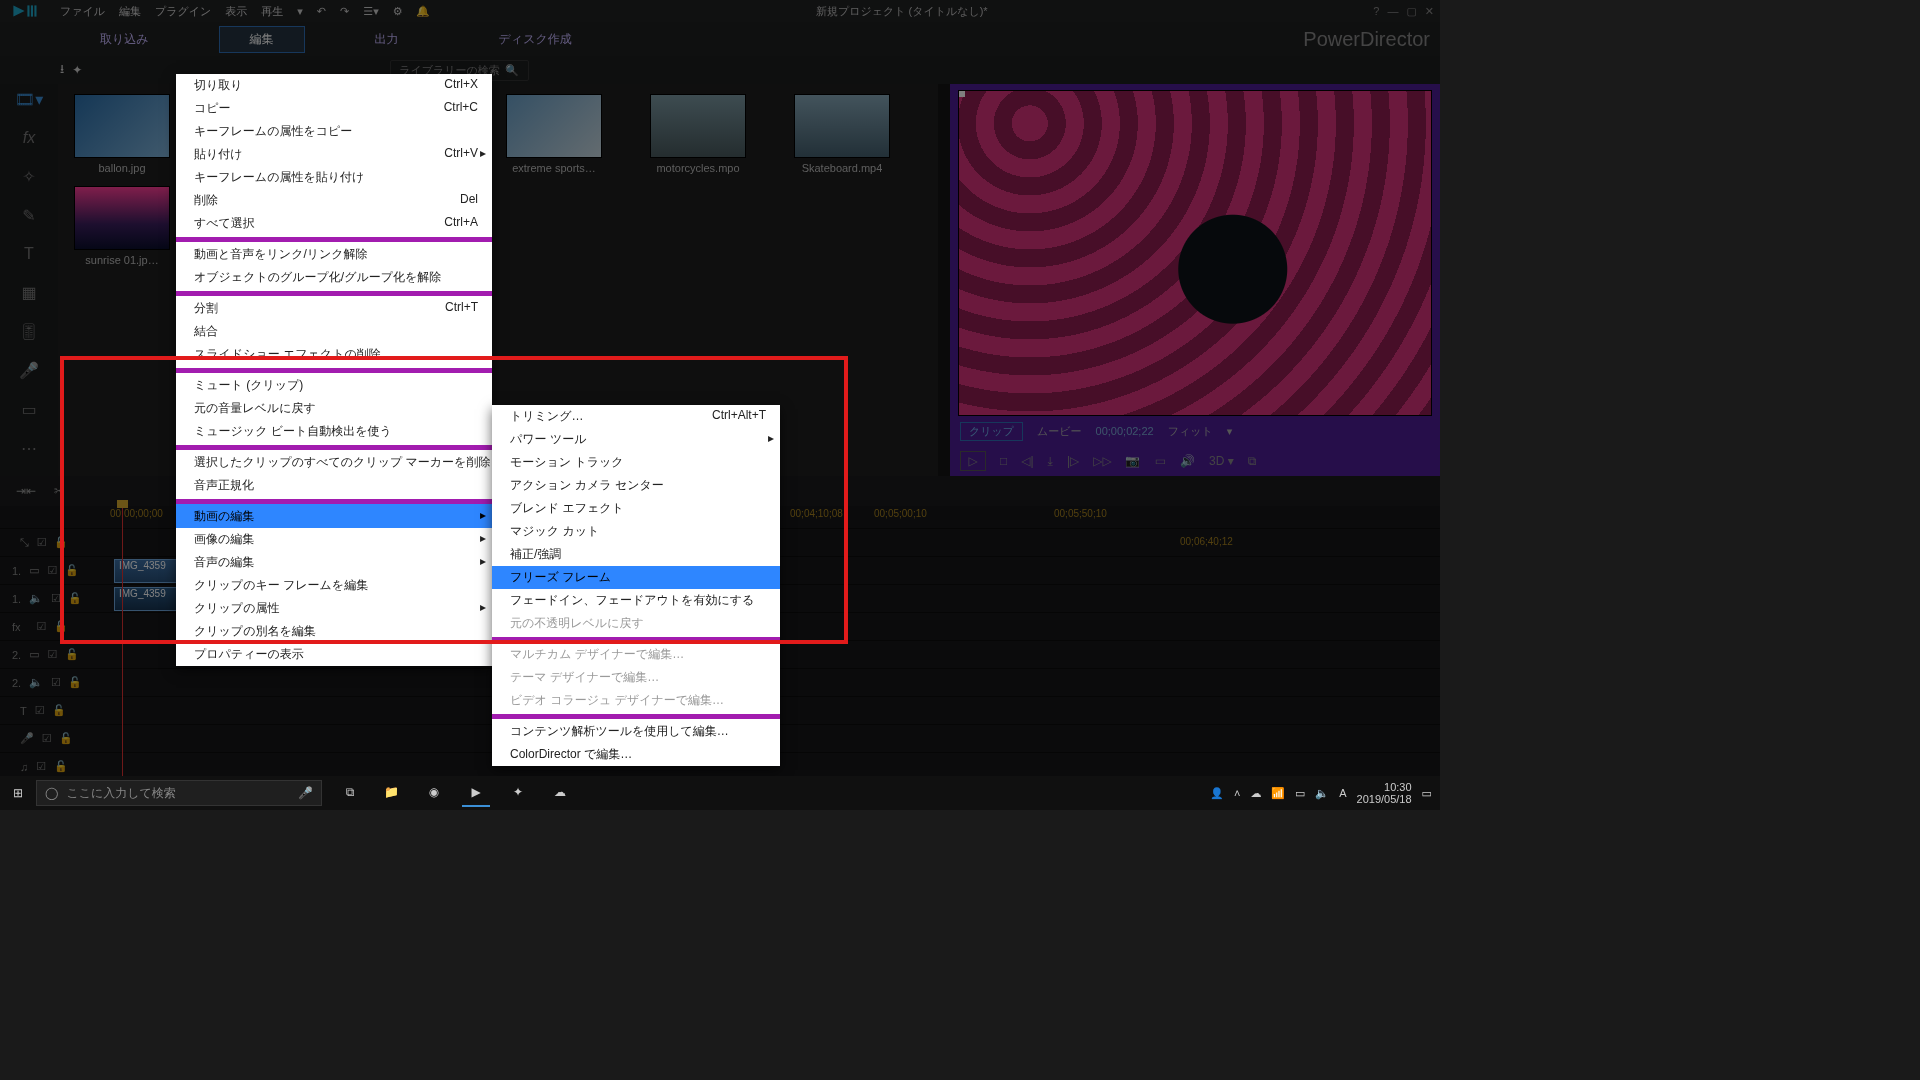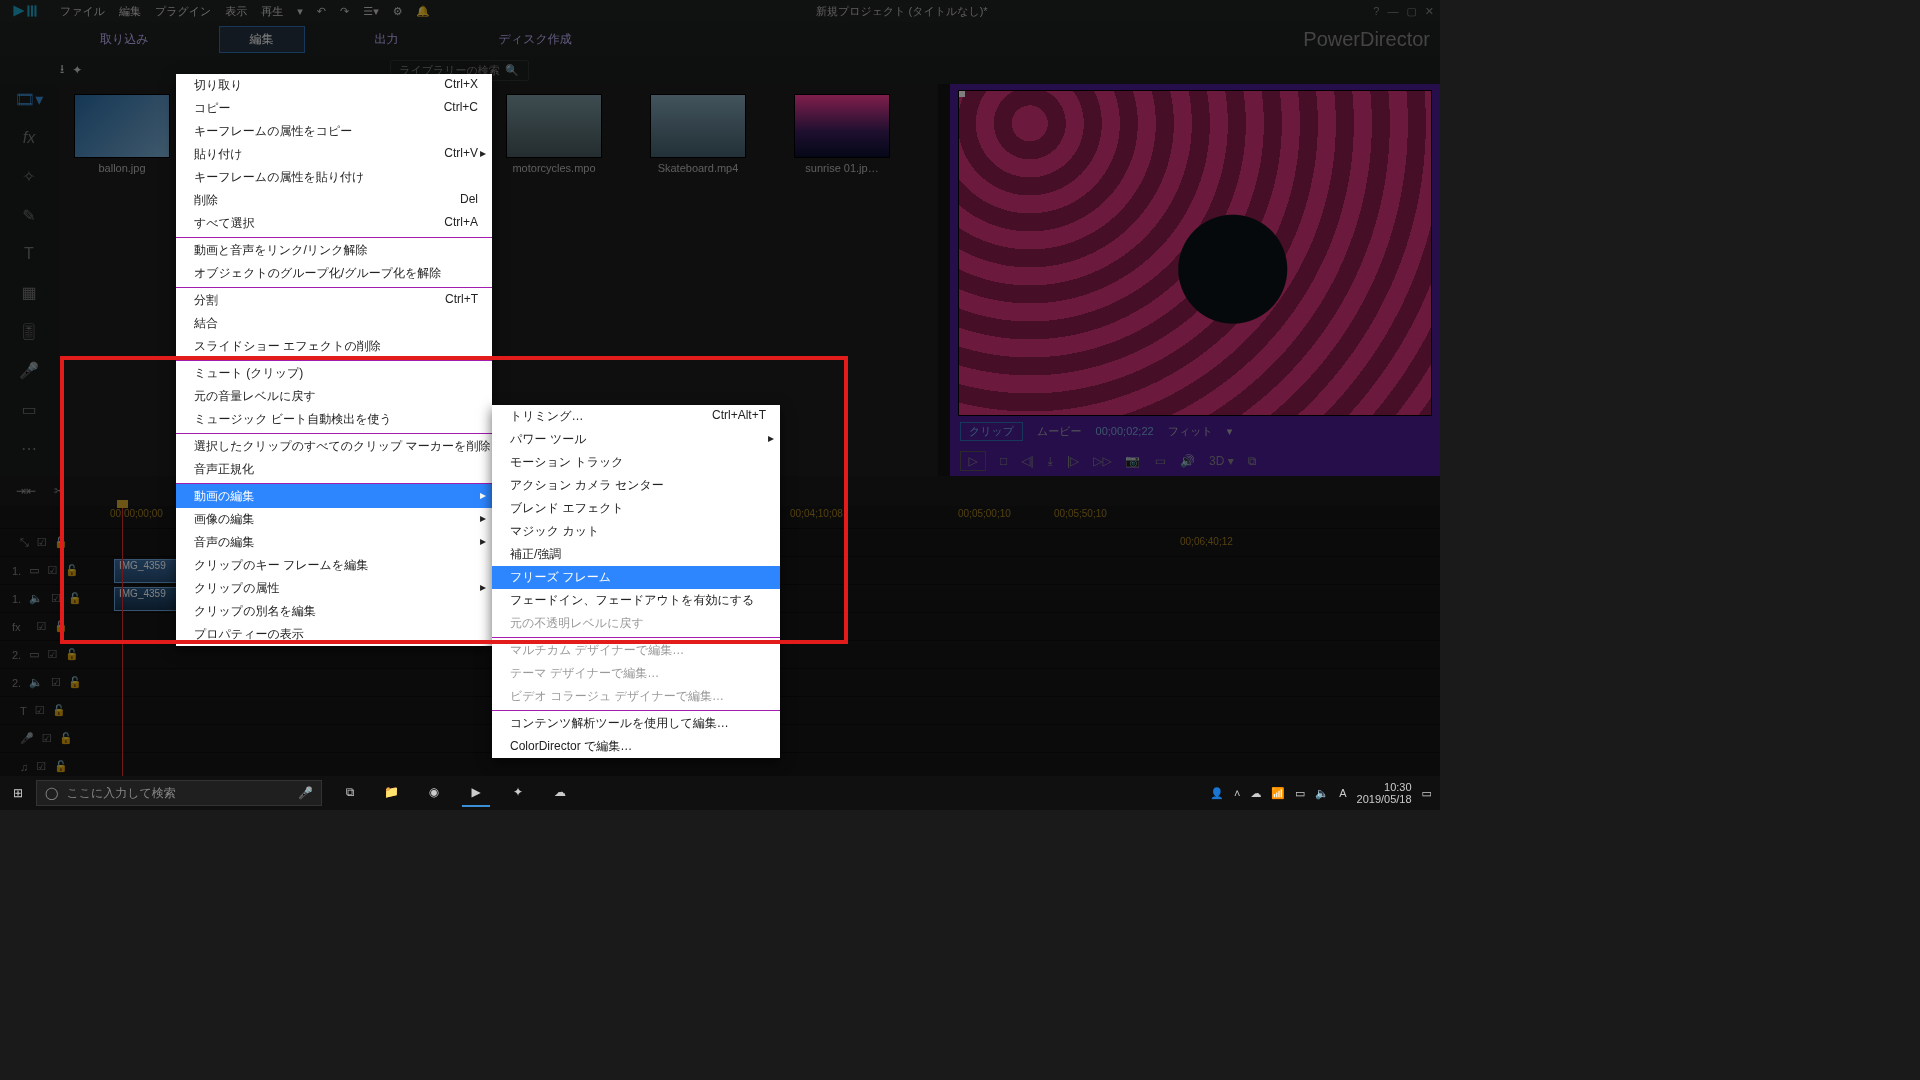--- a/index.html
+++ b/index.html
@@ -62,22 +62,22 @@
 .track .head { width:110px; display:flex; align-items:center; gap:8px; padding-left:12px; color:#888; font-size:11px; }
 .track .lane { flex:1; height:100%; position:relative; }
 .clip { position:absolute; top:2px; height:24px; left:4px; width:100px; background:linear-gradient(#3b6fa5,#274e78); border:1px solid #6fa7dd; font-size:10px; color:#fff; padding-left:4px; overflow:hidden; }
 .clip.audio { background:linear-gradient(#2a5a86,#173452); }
 .playhead { position:absolute; left:122px; top:0; bottom:0; width:1px; background:#d33; }
 .playhead::before { content:""; position:absolute; top:-6px; left:-5px; width:11px; height:8px; background:#d6aa2f; }
 
 
 .ctxmenu { position:absolute; background:#fff; color:#222; font-size:12px; box-shadow:0 4px 12px rgba(0,0,0,.6); z-index:200; }
 .ctxmenu .mi { padding:3px 34px 3px 18px; white-space:nowrap; position:relative; }
-.ctxmenu .mi.hi  { background:#2e86ff; color:#ffffff; }
-.ctxmenu .mi.sep { border-top:1px solid #a21caf; margin:2px 0 0 0; padding-top:4px; }
+.ctxmenu .mi.hi  { background:#2e86ff; color:#000000; }
+.ctxmenu .mi.sep { border-top:5px solid #a21caf; margin:2px 0 0 0; padding-top:4px; }
 .ctxmenu .mi.dis { color:#9a9a9a; }
 .ctxmenu .mi .sc { position:absolute; right:14px; }
 .ctxmenu .mi .ar { position:absolute; right:6px; }
 .ctxmenu.main { left:176px; top:74px; width:316px; }
 .ctxmenu.sub  { left:492px; top:405px; width:288px; }
 
 
 .redbox { position:absolute; left:60px; top:356px; width:788px; height:288px; border:4px solid #e21b1b; z-index:300; pointer-events:none; }
 
 
@@ -164,20 +164,24 @@
       </div>
       <div class="thumb">
         <div class="img sports2"></div>
                  <div class="lbl">extreme sports 02…</div>
       </div>
       <div class="thumb">
         <div class="img sports3"></div>
                  <div class="lbl">extreme sports 03…</div>
       </div>
       <div class="thumb">
+        <div class="img sports1"></div>
+                 <div class="lbl">extreme sports…</div>
+      </div>
+      <div class="thumb">
         <div class="img moto"></div>
                  <div class="lbl">motorcycles.mpo</div>
       </div>
       <div class="thumb">
         <div class="img skate"></div>
                  <div class="lbl">Skateboard.mp4</div>
       </div>
       <div class="thumb">
         <div class="img sunrise"></div>
                  <div class="lbl">sunrise 01.jp…</div>
@@ -214,21 +218,21 @@
   <span>⇥⇤</span>
   <span>✂</span>
 </div>
 <div class="timeline">
   <div class="ruler" id="ruler">
       <span class="tick" style="left: 0px;">00;00;00;00</span>
       <span class="tick" style="left: 110px;">00;00;50;02</span>
       <span class="tick" style="left: 220px;">00;01;40;04</span>
       <span class="tick" style="left: 550px;">00;03;20;06</span>
       <span class="tick" style="left: 680px;">00;04;10;08</span>
-      <span class="tick" style="left: 848px;">00;05;00;10</span>
+      <span class="tick" style="left: 764px;">00;05;00;10</span>
       <span class="tick" style="left: 944px;">00;05;50;10</span>
       <span class="tick" style="left: 1070px; margin-top: 28px;">00;06;40;12</span>
     </div>
   <div class="tracks" id="tracks">
       <div class="track">
         <div class="head">
       <span></span>
       <span>⤡</span>
       <span>☑</span>
       <span>🔓</span>

